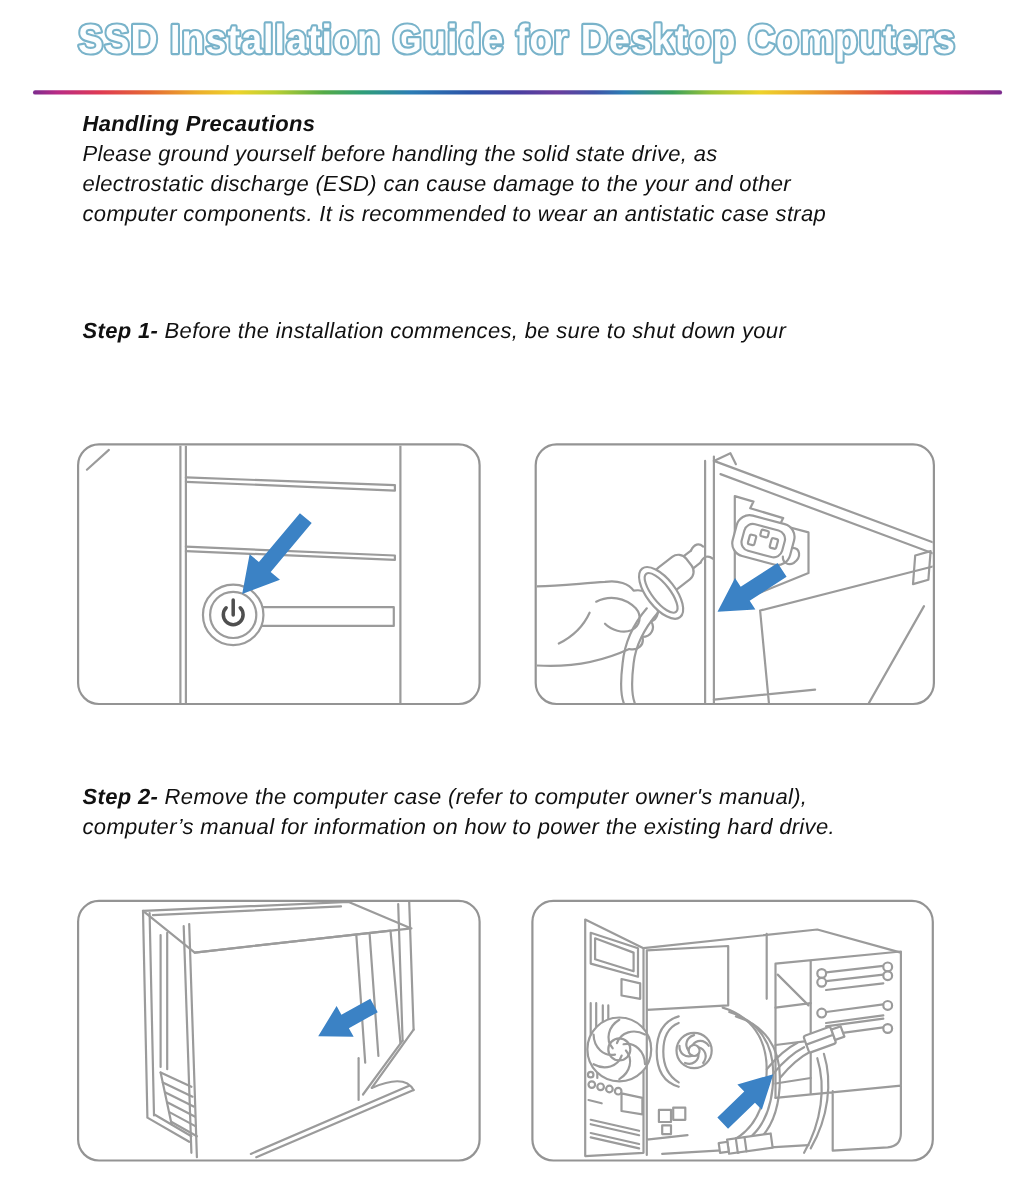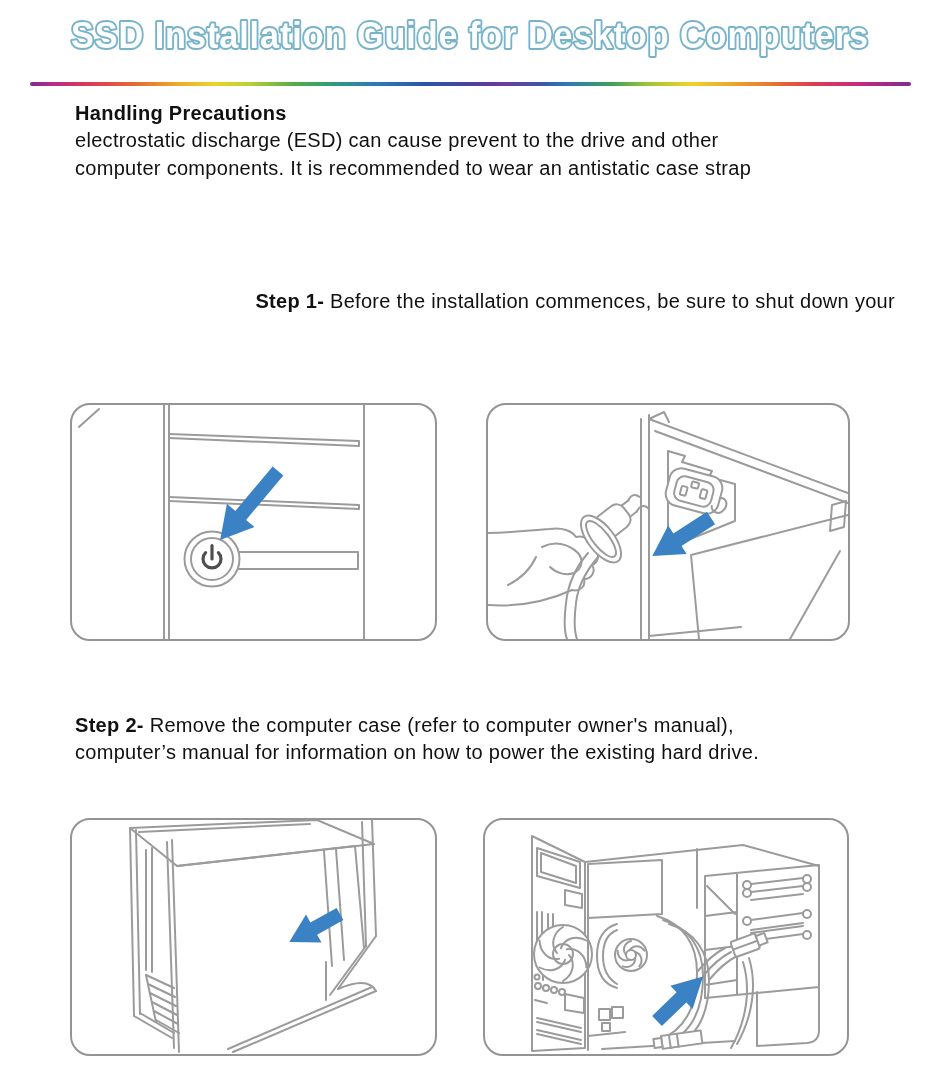--- a/index.html
+++ b/index.html
@@ -9,24 +9,24 @@
   .title-svg text{font-family:"Liberation Sans",sans-serif;font-weight:bold;font-size:37px;
         fill:#fcfeff;stroke:#79b3ca;stroke-width:4px;paint-order:stroke;stroke-linejoin:round;
         letter-spacing:1px;}
   .divider{position:absolute;left:30px;top:82px;width:881px;height:3.5px;border-radius:2px;
     background:linear-gradient(90deg,#7c2c8e 0%,#b92b85 2.5%,#df3a52 7%,#e56a33 12%,
       #ecae2b 17%,#eed32b 21%,#b9cf33 25%,#54ab47 30%,#2f9e78 34%,#2b7cb4 39%,#2c55a8 45%,
       #4a3fa0 50%,#6a3d9d 54%,#3f55a8 58%,#2b7cb4 61%,#3ba05b 66%,#9cc437 70%,#eed32b 75%,
       #eca42c 80%,#e56a33 85%,#df3a52 89%,#c42a80 94%,#7c2c8e 100%);}
   .textblock{position:absolute;left:75px;width:820px;font-size:20px;line-height:27.4px;
         letter-spacing:0.3px;}
-  .textblock .line{white-space:nowrap;}
+  .textblock .line{white-space:nowrap;font-style:italic;}
   .bold{font-weight:bold;}
   #precautions{top:100px;}
-  #step1{top:288px;text-align:right;}
+  #step1{top:288px;}
   #step2{top:712px;}
   .figbox{position:absolute;border:2px solid #949494;border-radius:20px;background:#fff;
         overflow:hidden;}
   #fig1{left:70px;top:403px;width:363px;height:234px;}
   #fig2{left:486px;top:403px;width:360px;height:234px;}
   #fig3{left:70px;top:818px;width:363px;height:234px;}
   #fig4{left:483px;top:818px;width:362px;height:234px;}
   .figbox svg{display:block;width:100%;height:100%;}
   .la{fill:none;stroke:#9b9b9b;stroke-width:2;stroke-linecap:round;stroke-linejoin:round;}
 </style>
@@ -36,21 +36,22 @@
 <div id="page">
 
   <svg class="title-svg" width="940" height="58">
     <text x="470" y="42" text-anchor="middle" textLength="798" lengthAdjust="spacingAndGlyphs">SSD Installation Guide for Desktop Computers</text>
   </svg>
 
   <div class="divider"></div>
 
   <div class="textblock" id="precautions">
     <div class="line bold">Handling Precautions</div>
-    <div class="line">electrostatic discharge (ESD) can cause prevent to the drive and other</div>
+    <div class="line">Please ground yourself before handling the solid state drive, as</div>
+    <div class="line">electrostatic discharge (ESD) can cause damage to the your and other</div>
     <div class="line">computer components. It is recommended to wear an antistatic case strap</div>
   </div>
 
   <div class="textblock" id="step1">
     <div class="line">
       <span class="bold">Step 1-</span><span> Before the installation commences, be sure to shut down your</span>
     </div>
   </div>
 
   <div class="figbox" id="fig1">

